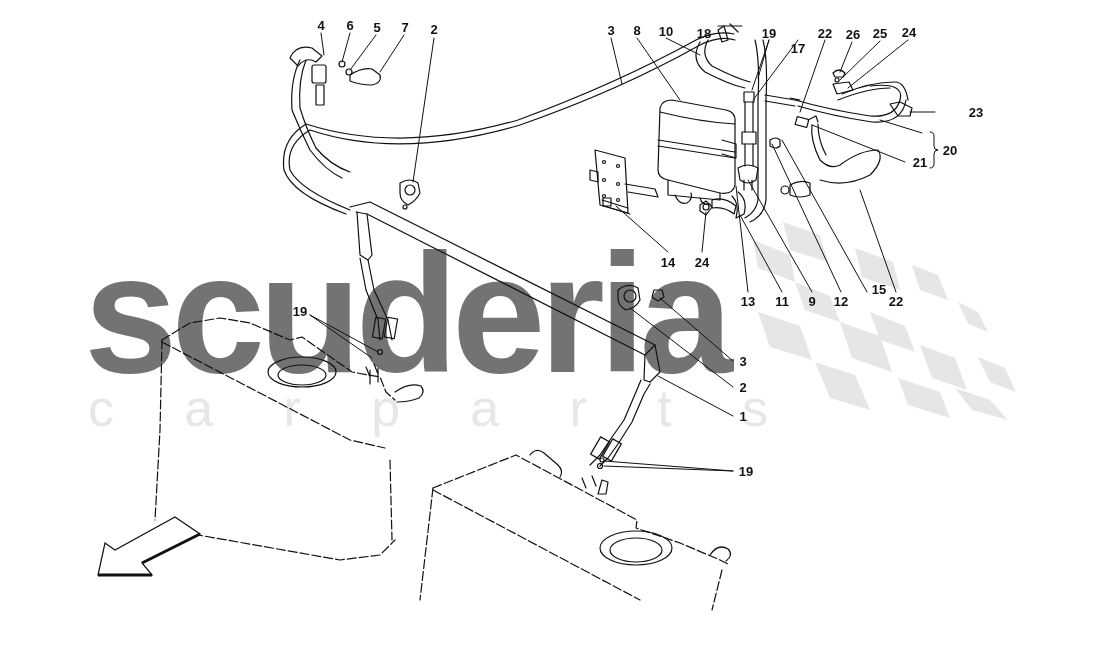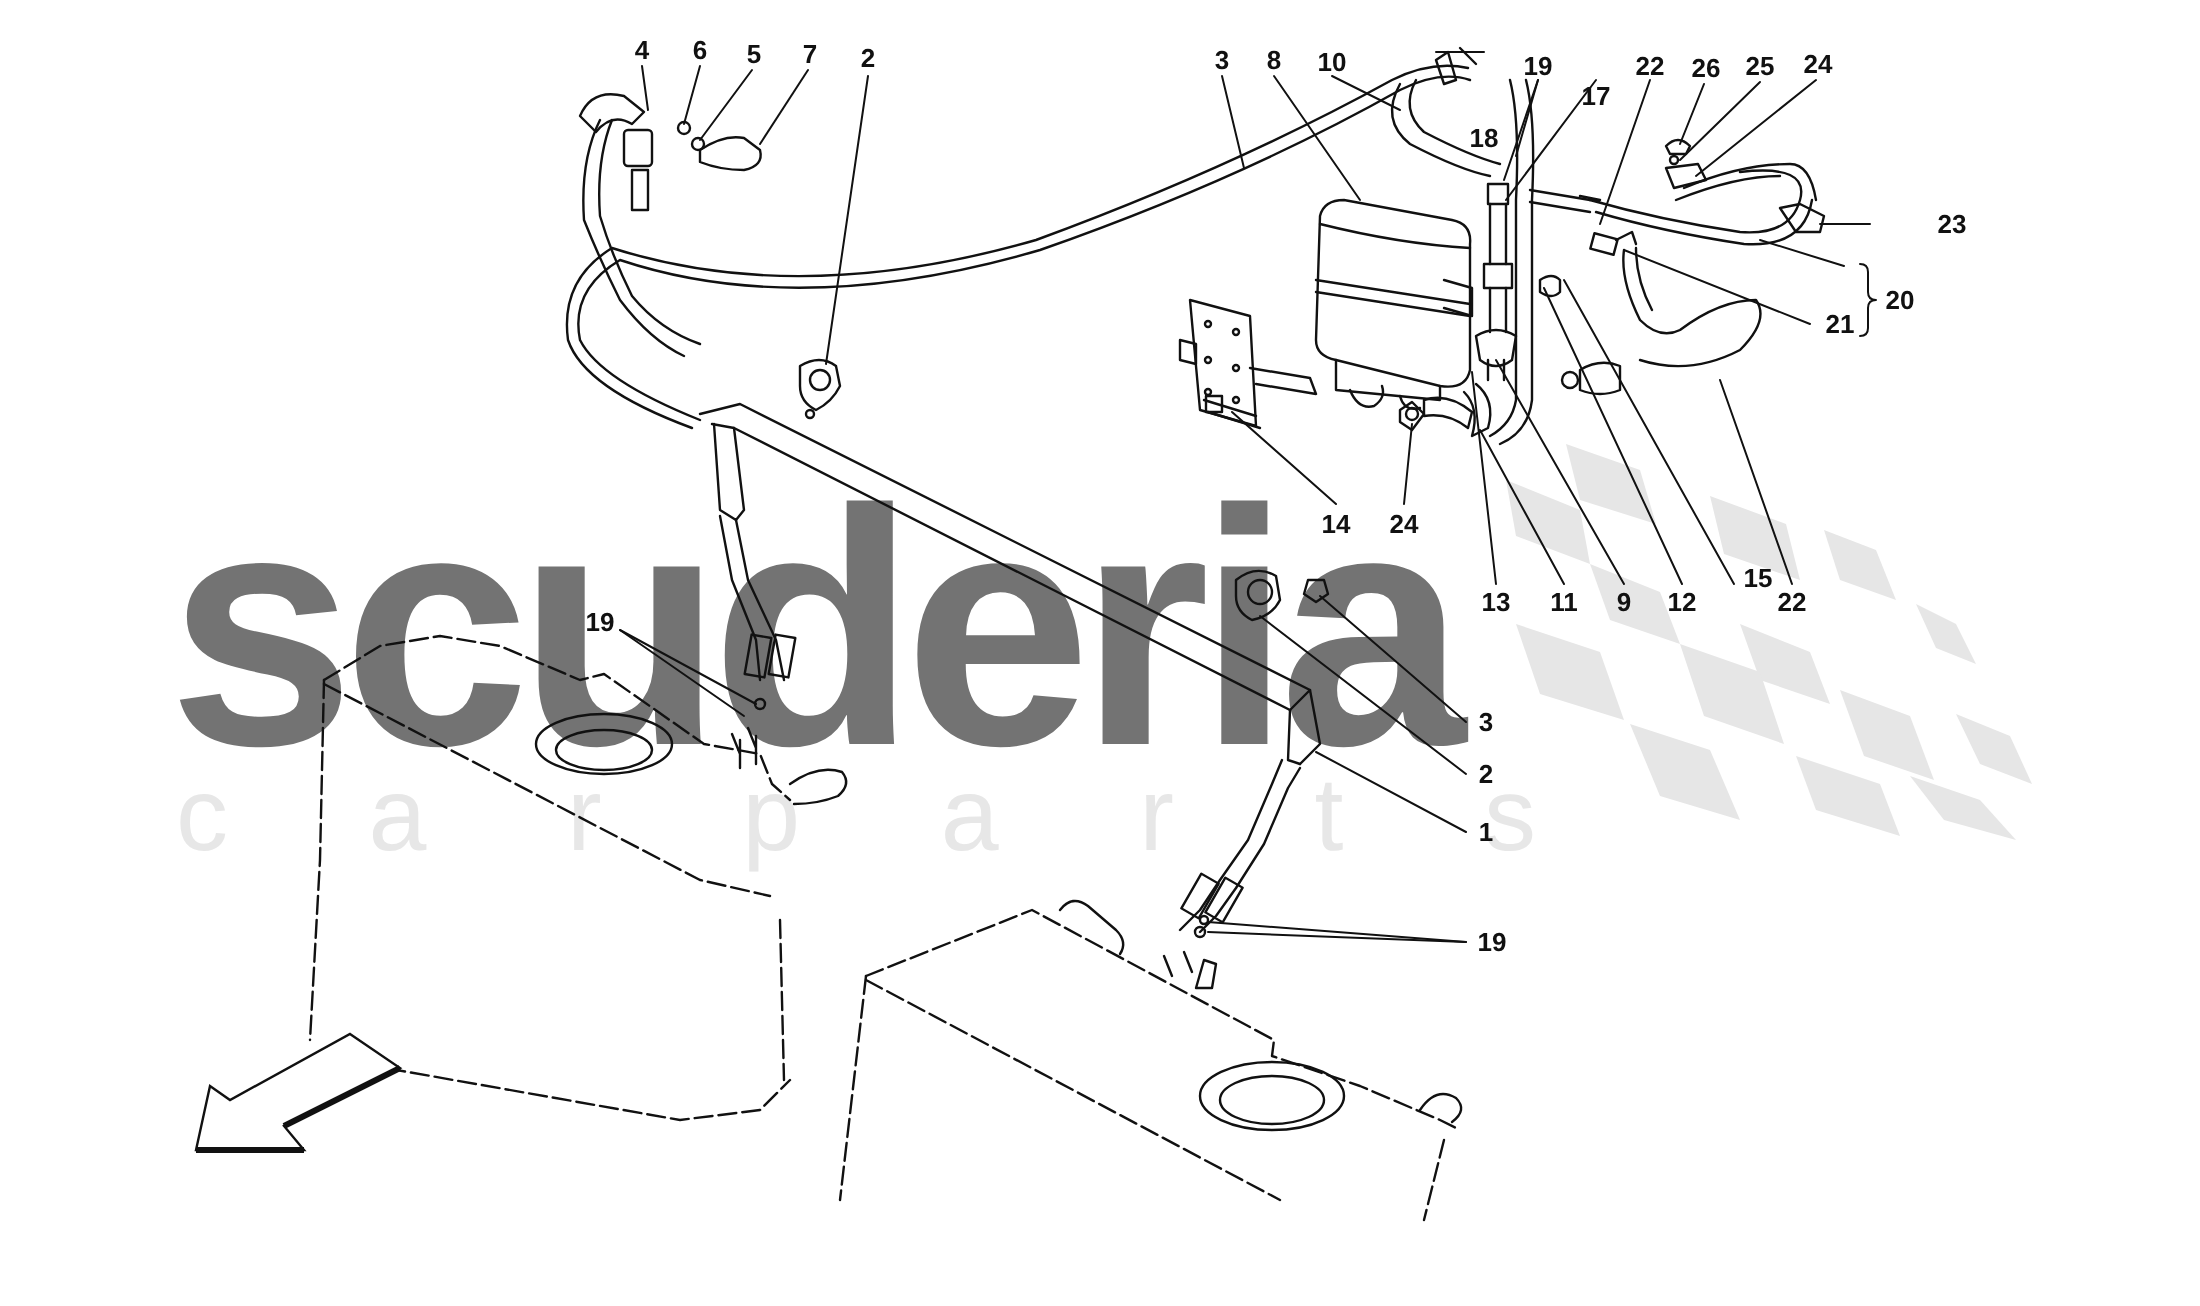--- a/index.html
+++ b/index.html
@@ -242,21 +242,21 @@
 
   <div id="callouts">
       <div class="callout" style="left: 321px; top: 25px;">4</div>
       <div class="callout" style="left: 350px; top: 25px;">6</div>
       <div class="callout" style="left: 377px; top: 27px;">5</div>
       <div class="callout" style="left: 405px; top: 27px;">7</div>
       <div class="callout" style="left: 434px; top: 29px;">2</div>
       <div class="callout" style="left: 611px; top: 30px;">3</div>
       <div class="callout" style="left: 637px; top: 30px;">8</div>
       <div class="callout" style="left: 666px; top: 31px;">10</div>
-      <div class="callout" style="left: 742px; top: 33px; margin-top: 36px;">18</div>
+      <div class="callout" style="left: 704px; top: 33px;">18</div>
       <div class="callout" style="left: 769px; top: 33px;">19</div>
       <div class="callout" style="left: 798px; top: 48px;">17</div>
       <div class="callout" style="left: 825px; top: 33px;">22</div>
       <div class="callout" style="left: 853px; top: 34px;">26</div>
       <div class="callout" style="left: 880px; top: 33px;">25</div>
       <div class="callout" style="left: 909px; top: 32px;">24</div>
       <div class="callout" style="left: 948px; top: 112px; margin-left: 28px;">23</div>
       <div class="callout" style="left: 950px; top: 150px;">20</div>
       <div class="callout" style="left: 920px; top: 162px;">21</div>
       <div class="callout" style="left: 668px; top: 262px;">14</div>

